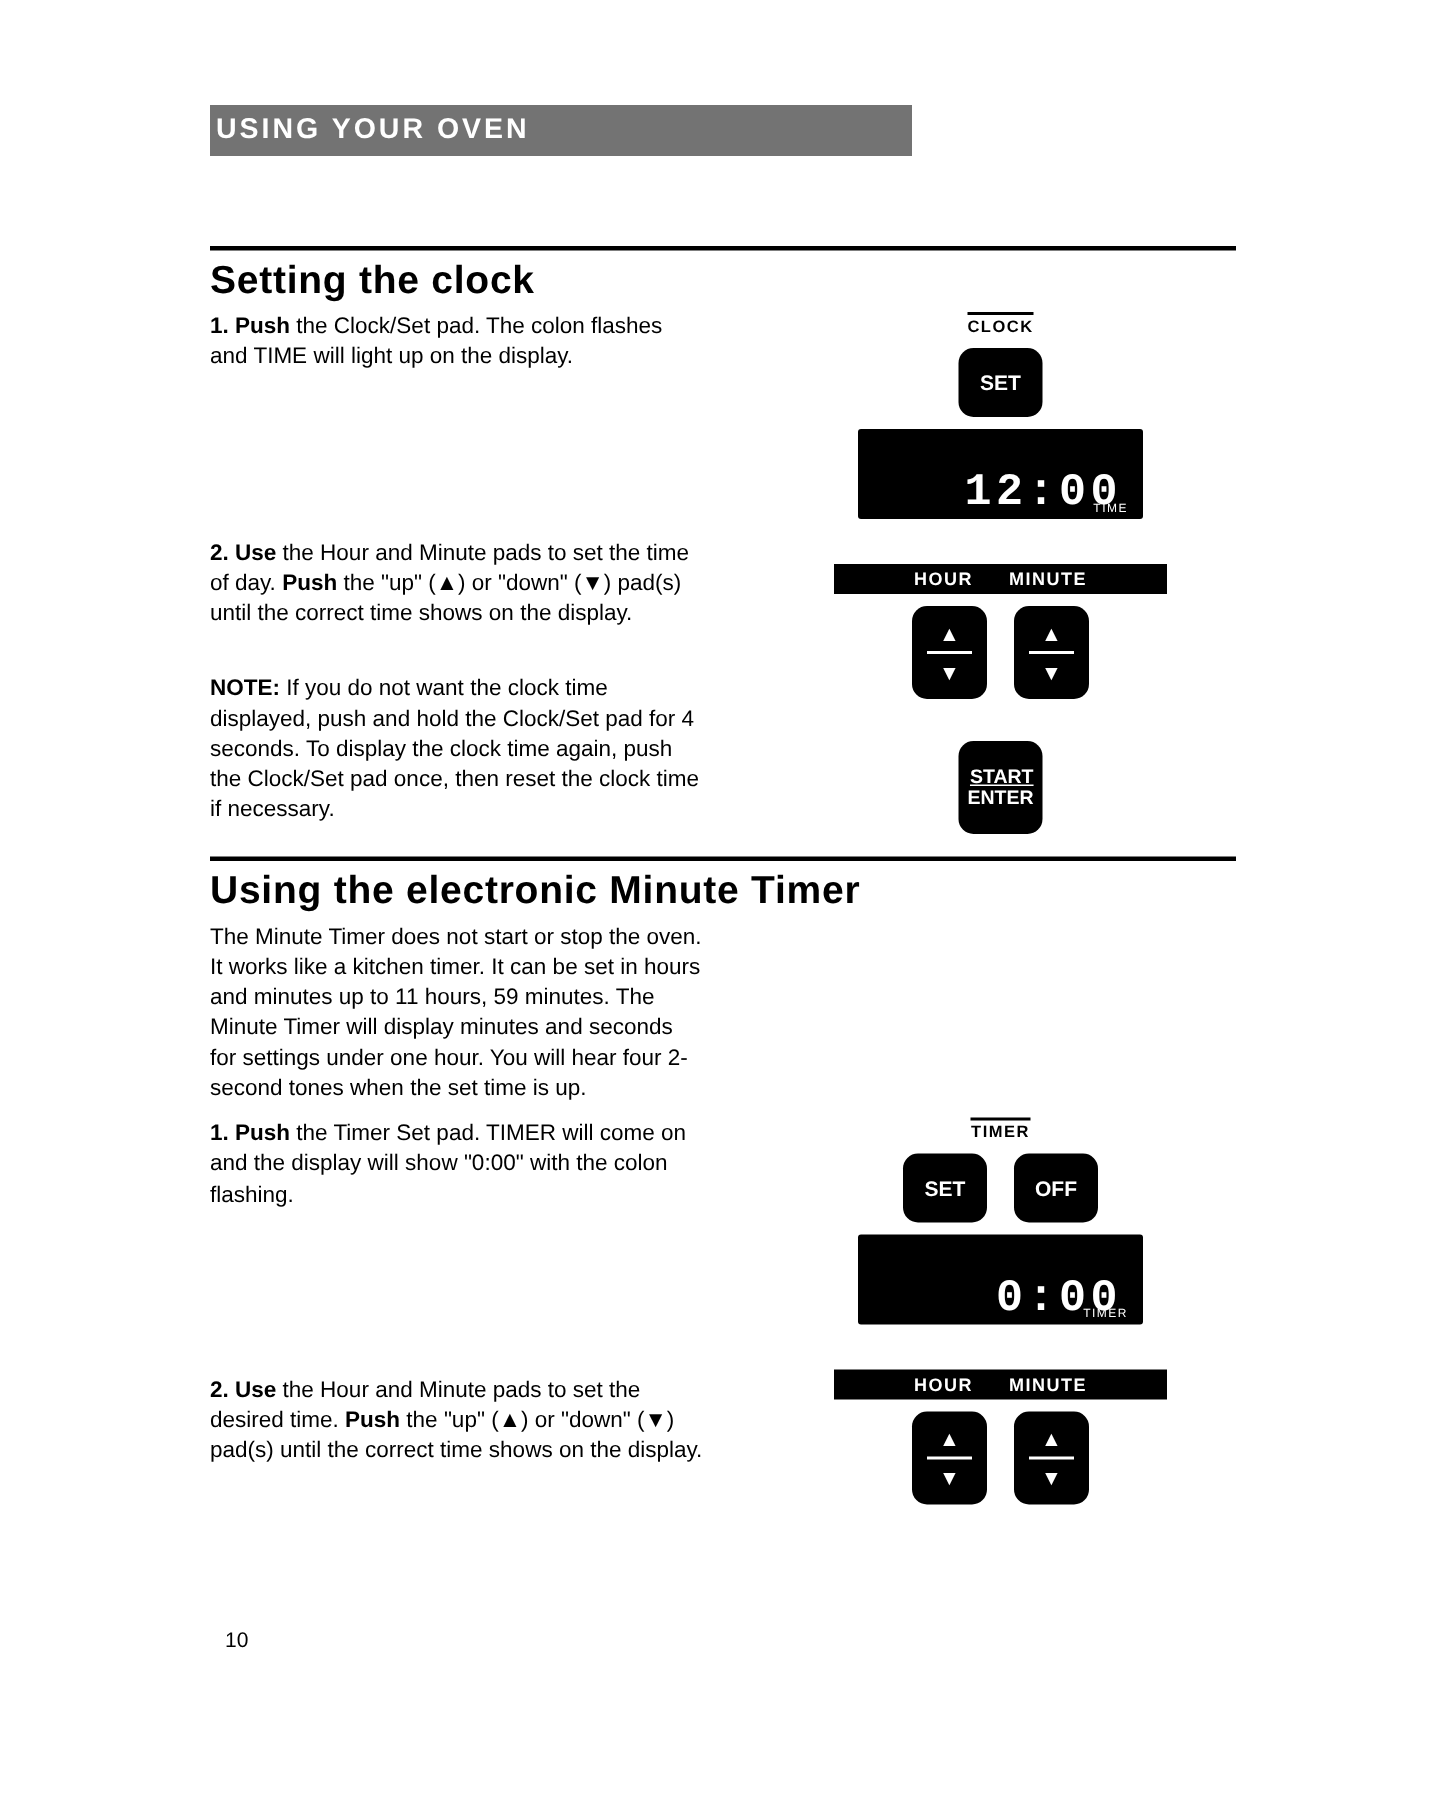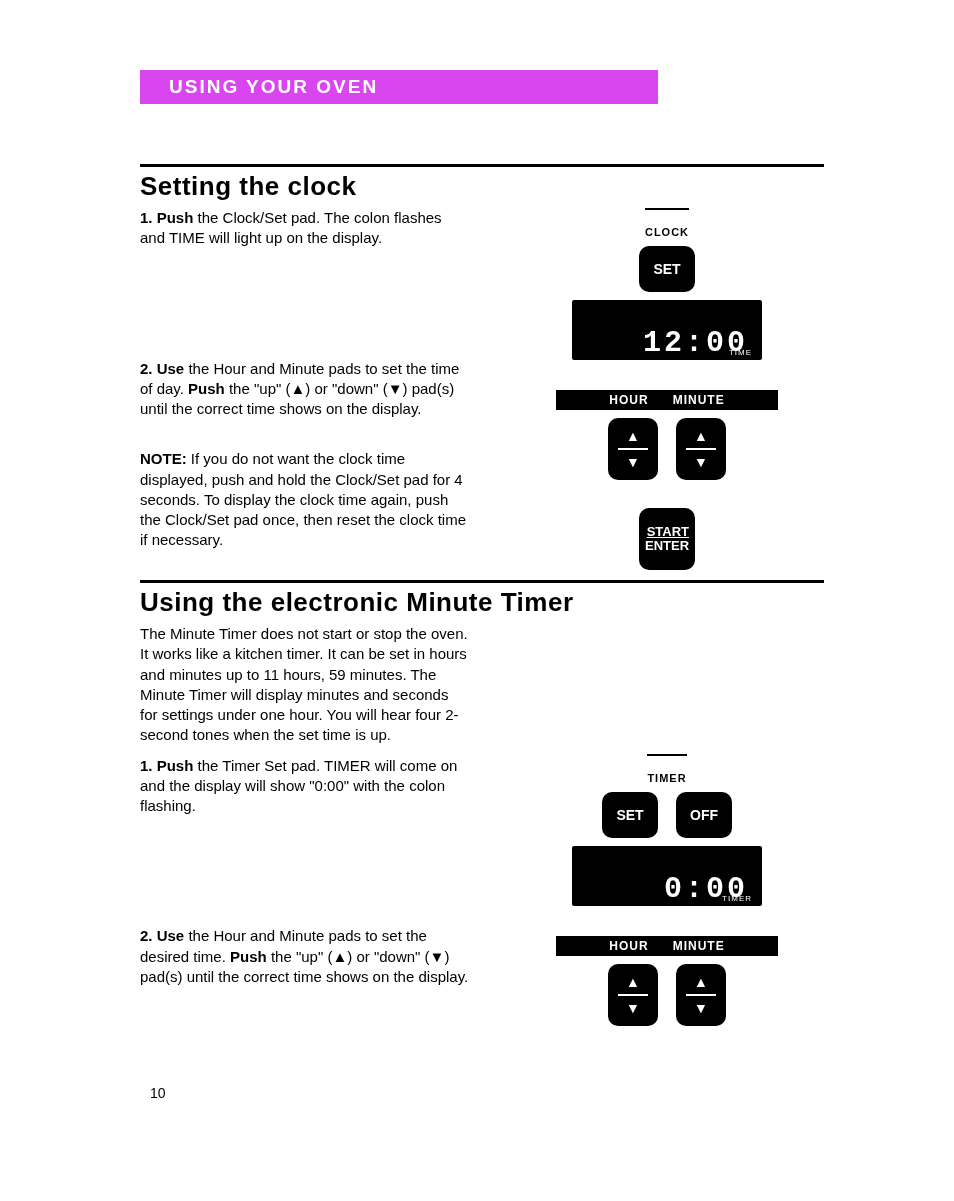--- a/index.html
+++ b/index.html
@@ -10,26 +10,26 @@
     color: #000;
   }
   .page {
     width: 954px;
     height: 1201px;
     position: relative;
     box-sizing: border-box;
     padding: 70px 130px 0 140px;
   }
   .header-bar {
-    background: #d946ef;
+    background: #737373;
     color: #fff;
     font-weight: bold;
     font-size: 19px;
     letter-spacing: 2px;
-    padding: 6px 29px;
+    padding: 6px 4px;
     width: 460px;
     margin-bottom: 60px;
   }
   .rule {
     border-top: 3px solid #000;
     margin-bottom: 4px;
   }
   h2 {
     font-size: 26px;
     font-weight: 900;
@@ -53,21 +53,21 @@
   .step { margin-bottom: 10px; }
   .n { font-weight: bold; }
   .bold { font-weight: bold; }
 
   
   .small-label {
     font-size: 11px;
     font-weight: bold;
     letter-spacing: 1px;
     border-top: 2px solid #000;
-    padding-top: 16px;
+    padding-top: 2px;
     display: inline-block;
   }
   .btn {
     background: #000;
     color: #fff;
     border-radius: 10px;
     display: flex;
     align-items: center;
     justify-content: center;
     font-weight: bold;

